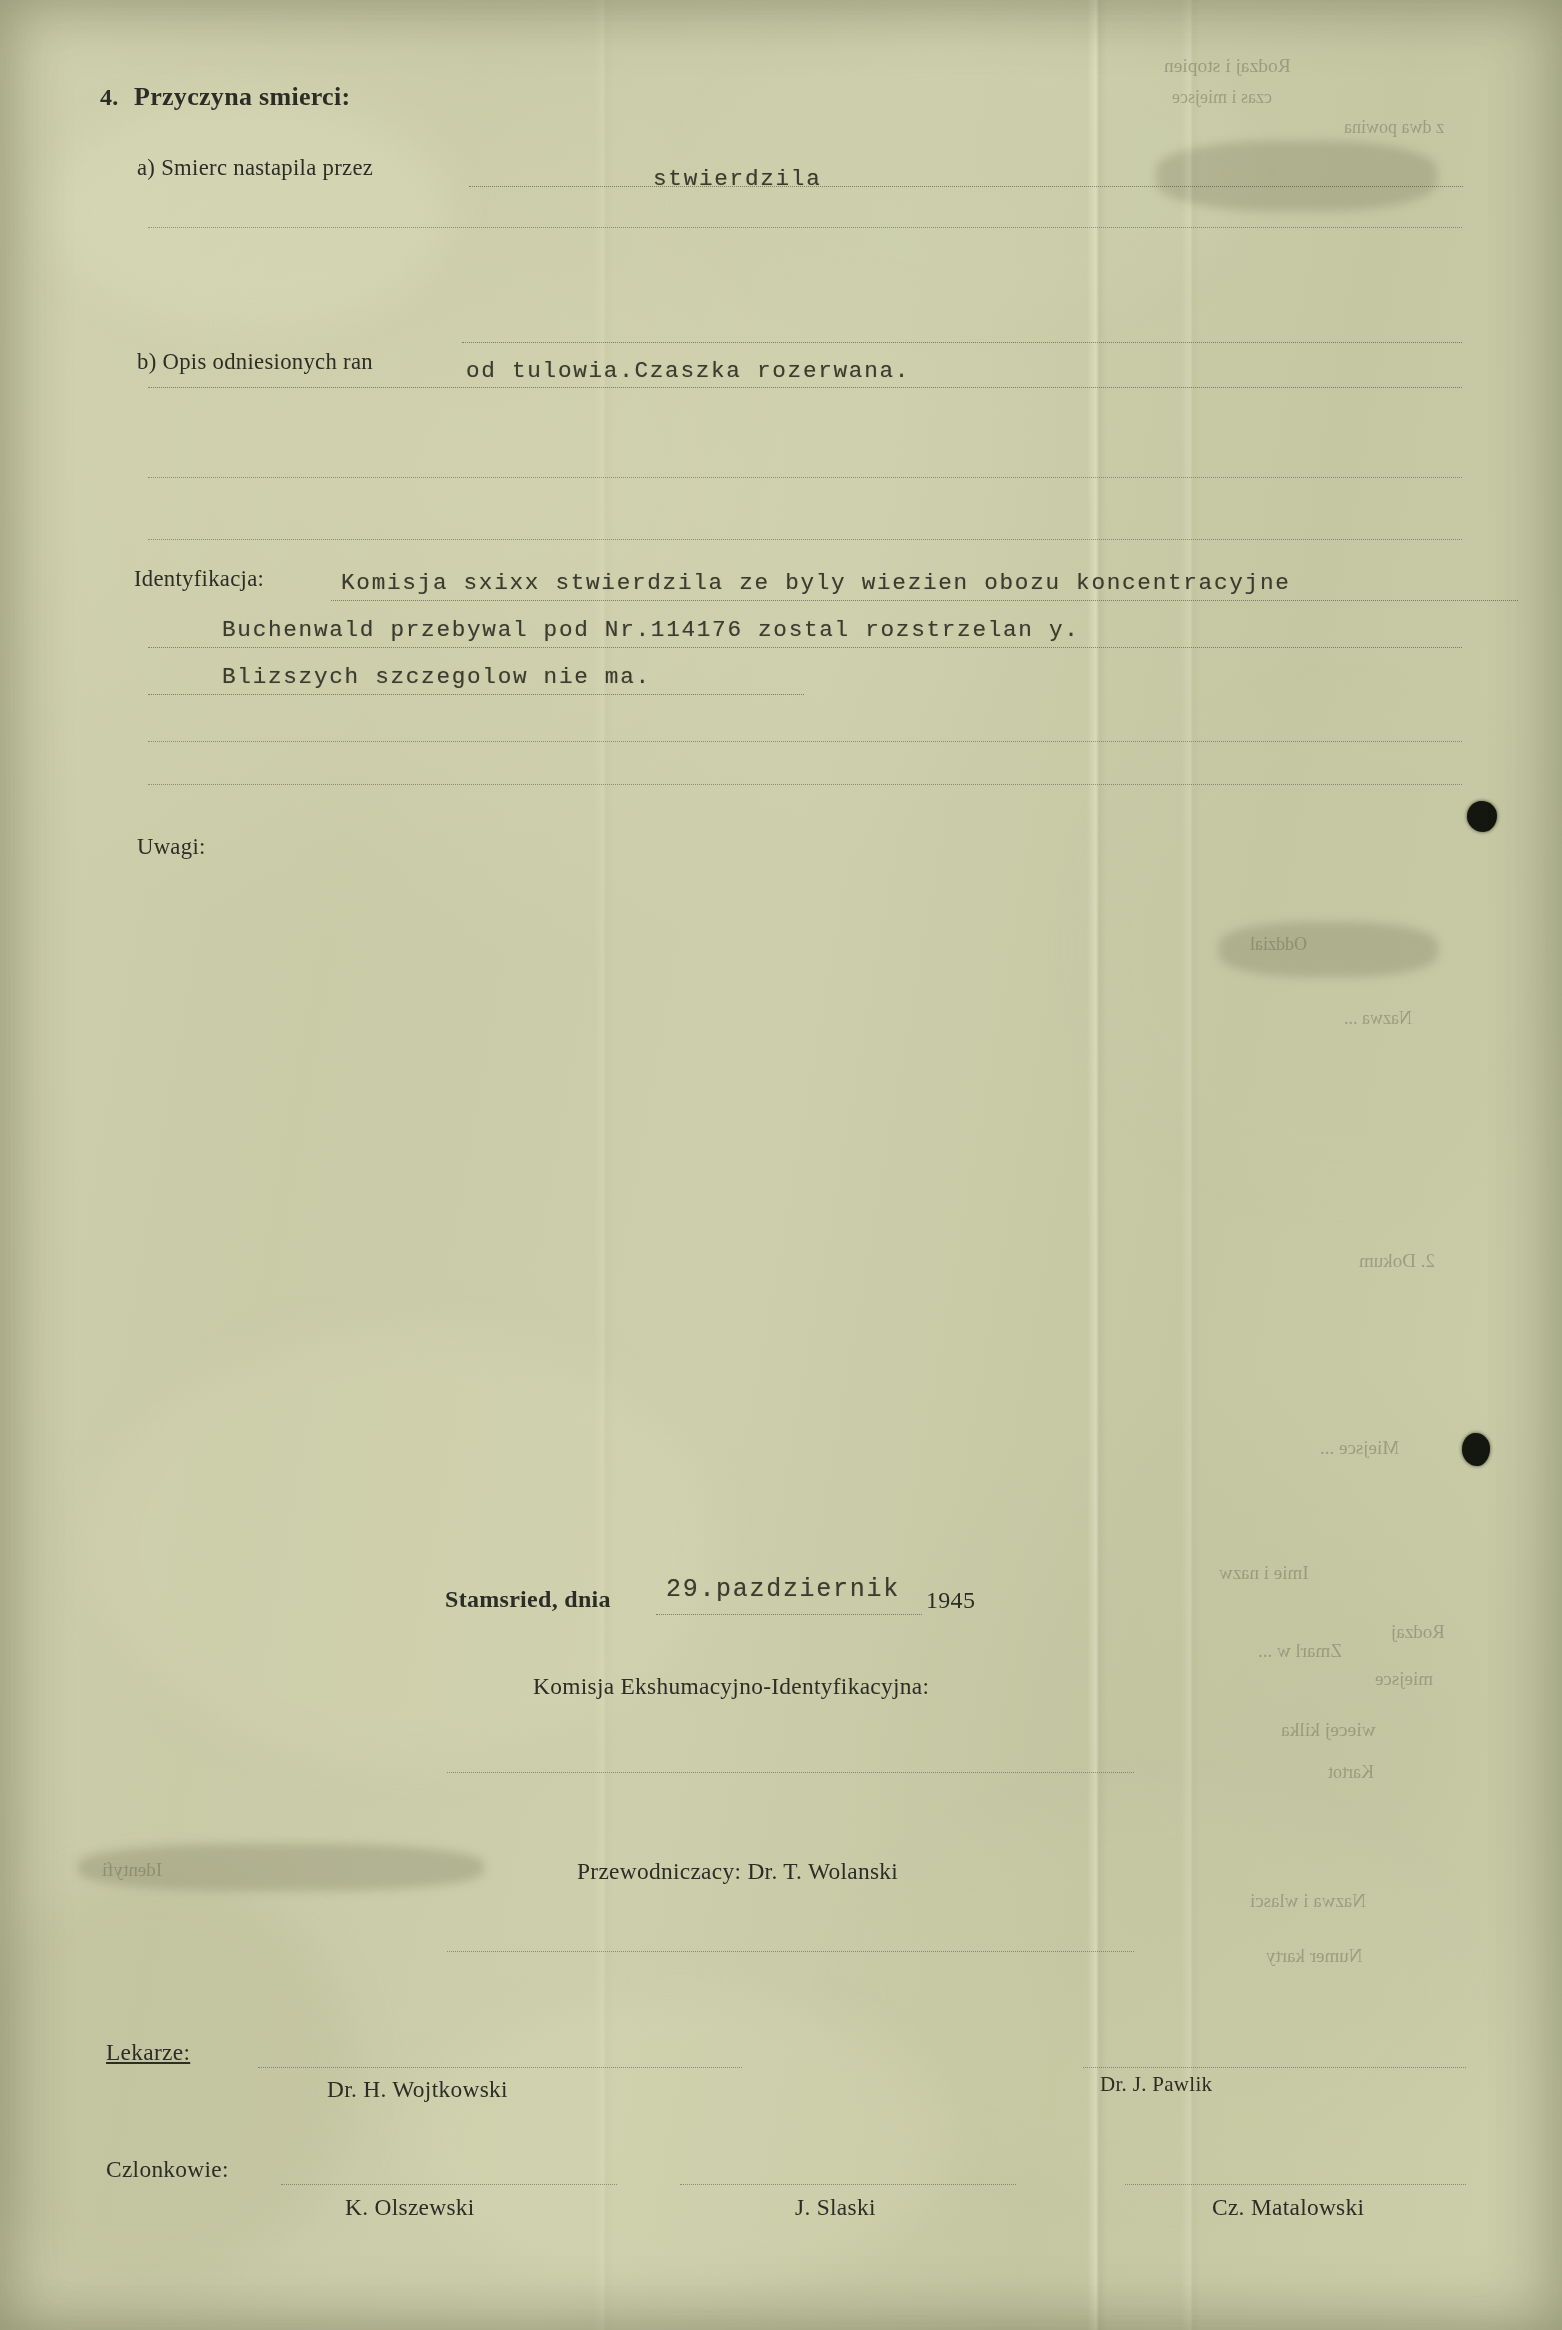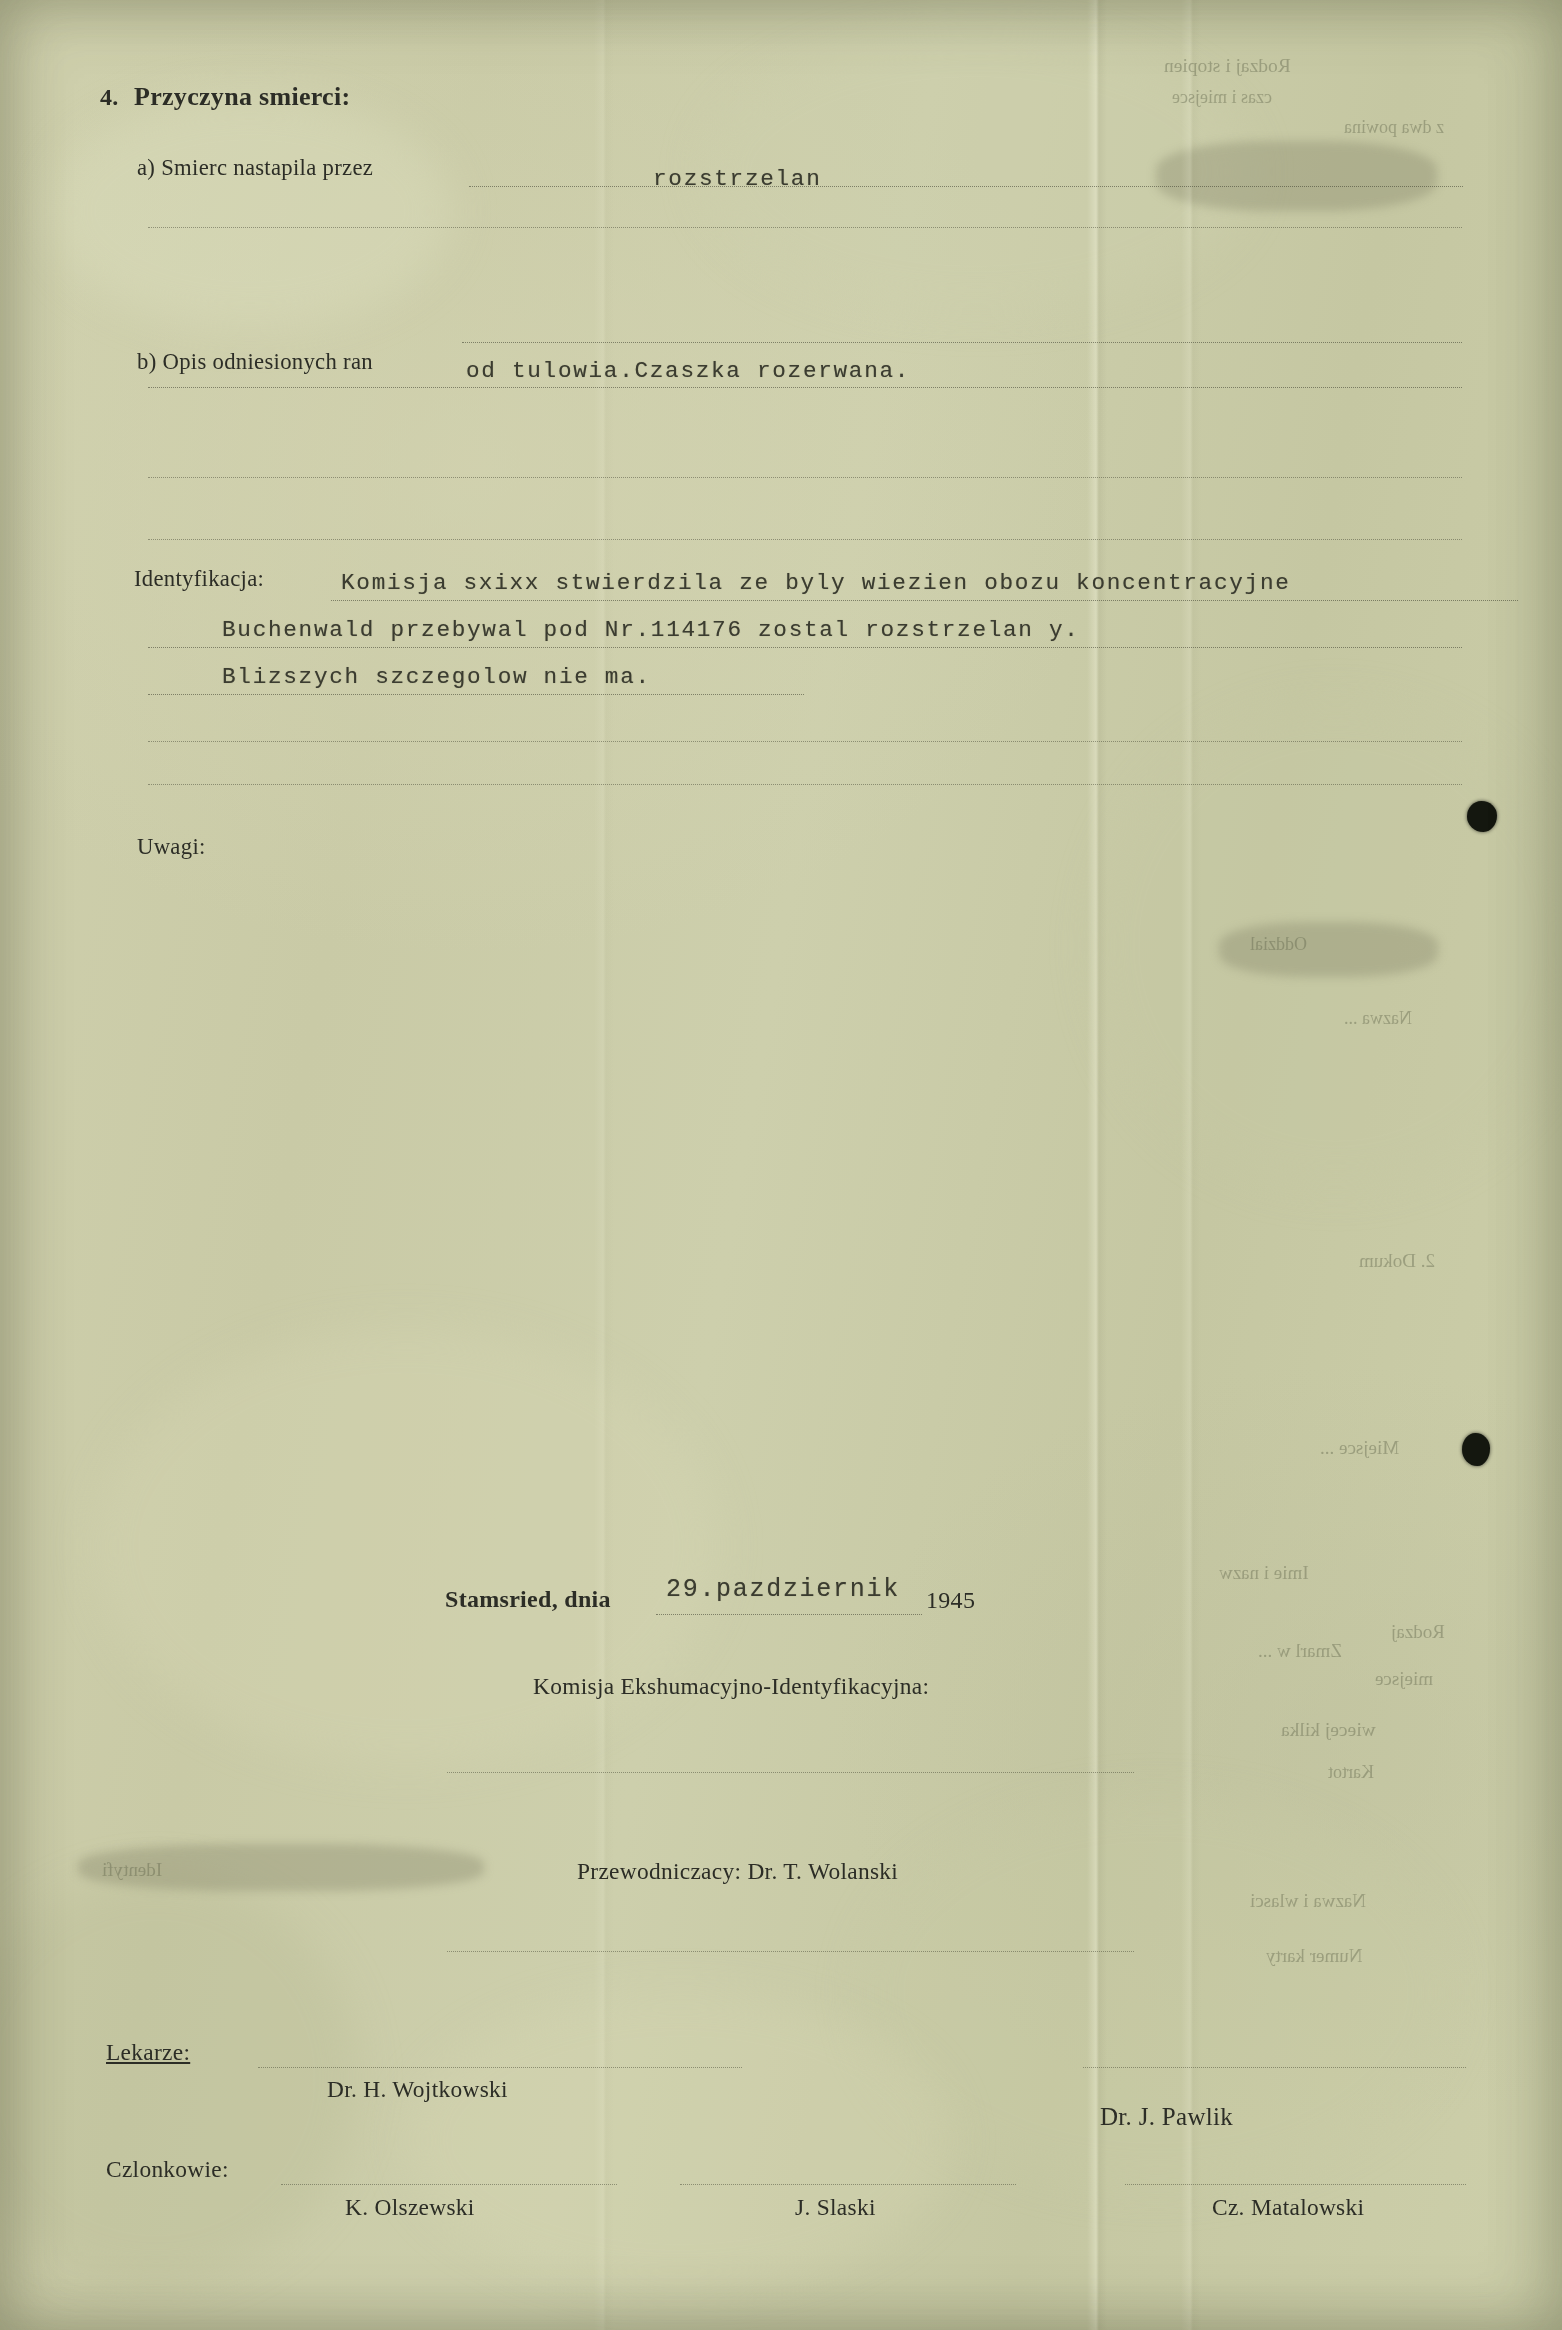--- a/index.html
+++ b/index.html
@@ -150,21 +150,21 @@
   <div class="ghost" style="left:1328px; top:1762px;font-size:18px;">Kartot</div>
   <div class="ghost" style="left:1250px; top:1890px;font-size:19px;">Nazwa i wlasci</div>
   <div class="ghost" style="left:1266px; top:1945px;font-size:19px;">Numer karty</div>
   <div class="ghost" style="left:102px;  top:1859px;font-size:19px;">Identyfi</div>
 
   <div class="printed b" style="left:100px; top:84px; font-size:24px;">4.</div>
   <div class="printed b" style="left:134px; top:82px; font-size:26px;">Przyczyna smierci:</div>
 
   <div class="printed" style="left:137px; top:155px; font-size:22.7px;">a) Smierc nastapila przez</div>
   <div class="dots" style="left:469px; top:186px; width:994px;"></div>
-  <div class="typed" style="left:653px; top:166px; font-size:22.7px;">rozstrzelan</div>
+  <div class="typed" style="left:653px; top:166px; font-size:22.7px;">stwierdzila</div>
   <div class="rule" style="left:148px; top:227px; width:1314px;"></div>
 
   <div class="printed" style="left:137px; top:311px; font-size:22.7px;margin-top:38px;">b) Opis odniesionych ran</div>
   <div class="dots" style="left:462px; top:342px; width:1000px;"></div>
   <div class="dots" style="left:148px; top:387px; width:1314px;"></div>
   <div class="typed" style="left:466px; top:358px; font-size:22.7px;">od tulowia.Czaszka rozerwana.</div>
   <div class="rule" style="left:148px; top:477px; width:1314px;"></div>
   <div class="rule" style="left:148px; top:539px; width:1314px;"></div>
 
   <div class="printed" style="left:134px; top:566px; font-size:22.7px;">Identyfikacja:</div>
@@ -191,21 +191,21 @@
   <div class="printed" style="left:533px; top:1673px; font-size:23.4px;">Komisja  Ekshumacyjno-Identyfikacyjna:</div>
 
   <div class="rule" style="left:447px; top:1772px; width:687px;"></div>
   <div class="printed" style="left:577px; top:1858px; font-size:23.4px;">Przewodniczacy: Dr. T. Wolanski</div>
   <div class="rule" style="left:447px; top:1951px; width:687px;"></div>
 
   <div class="printed" style="left:106px; top:2039px; font-size:23.4px;text-decoration:underline;">Lekarze:</div>
   <div class="rule" style="left:258px; top:2067px; width:484px;"></div>
   <div class="rule" style="left:1083px; top:2067px; width:383px;"></div>
   <div class="printed" style="left:327px; top:2076px; font-size:23.4px;">Dr. H. Wojtkowski</div>
-  <div class="printed" style="left:1100px; top:2072px; font-size:25px;margin-top:31px;">Dr. J. Pawlik</div>
+  <div class="printed" style="left:1100px; top:2072px; font-size:21px;">Dr. J. Pawlik</div>
 
   <div class="printed" style="left:106px; top:2156px; font-size:23.4px;">Czlonkowie:</div>
   <div class="rule" style="left:281px; top:2184px; width:336px;"></div>
   <div class="rule" style="left:680px; top:2184px; width:336px;"></div>
   <div class="rule" style="left:1125px; top:2184px; width:341px;"></div>
   <div class="printed" style="left:345px; top:2194px; font-size:23.4px;">K. Olszewski</div>
   <div class="printed" style="left:795px; top:2194px; font-size:23.4px;">J. Slaski</div>
   <div class="printed" style="left:1212px; top:2194px; font-size:23.4px;">Cz. Matalowski</div>
 
   <div class="edge-shadow"></div>

